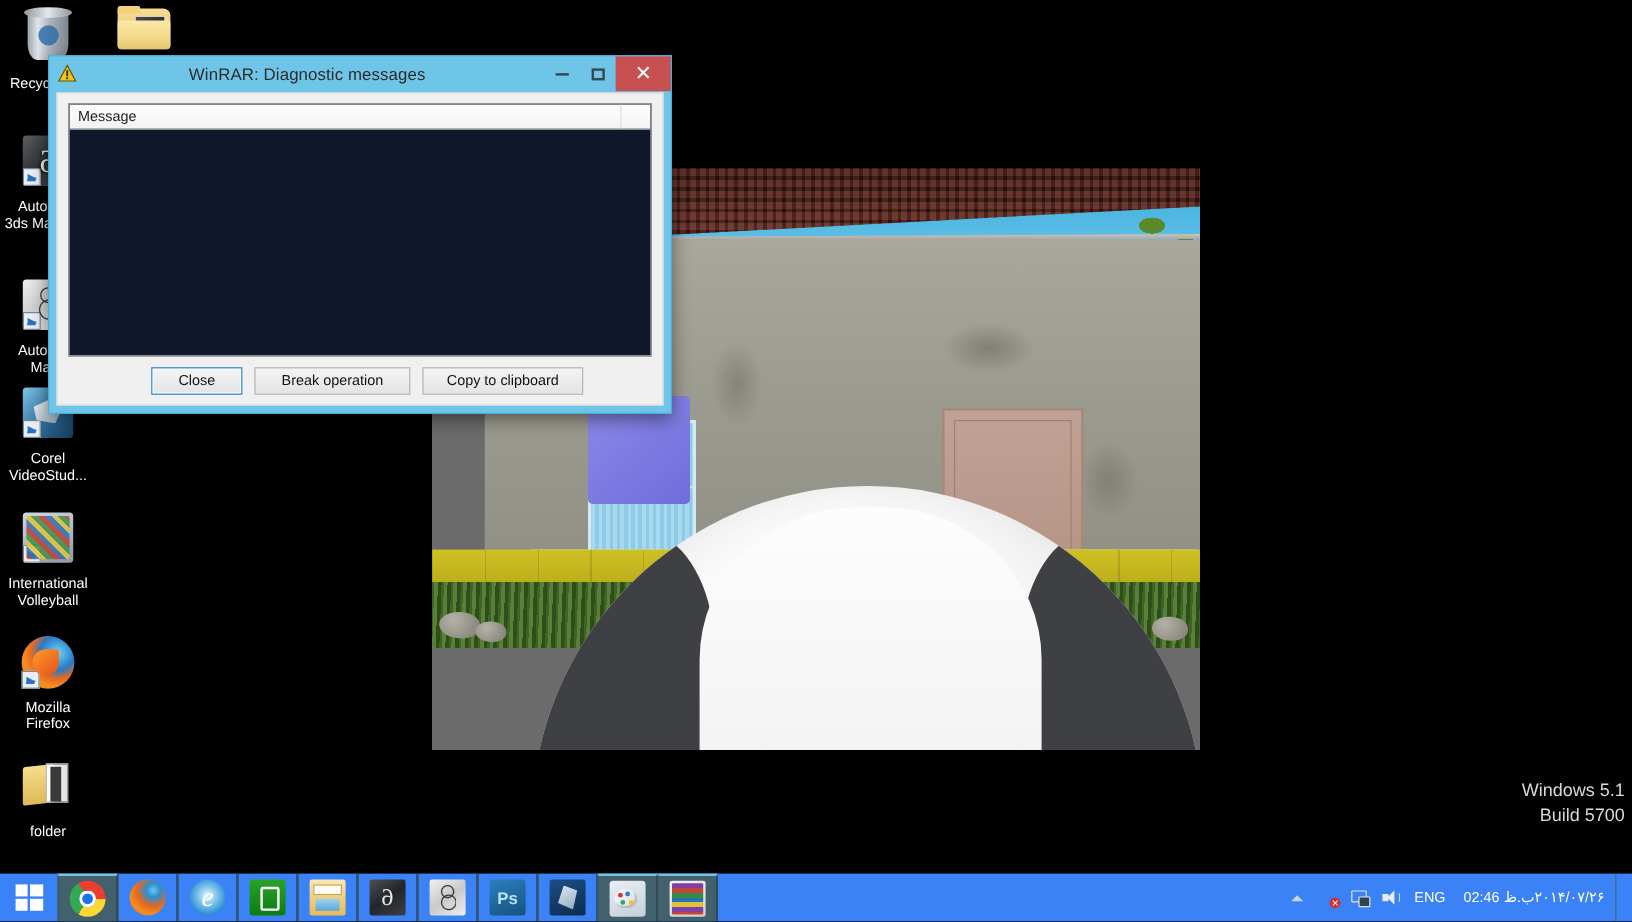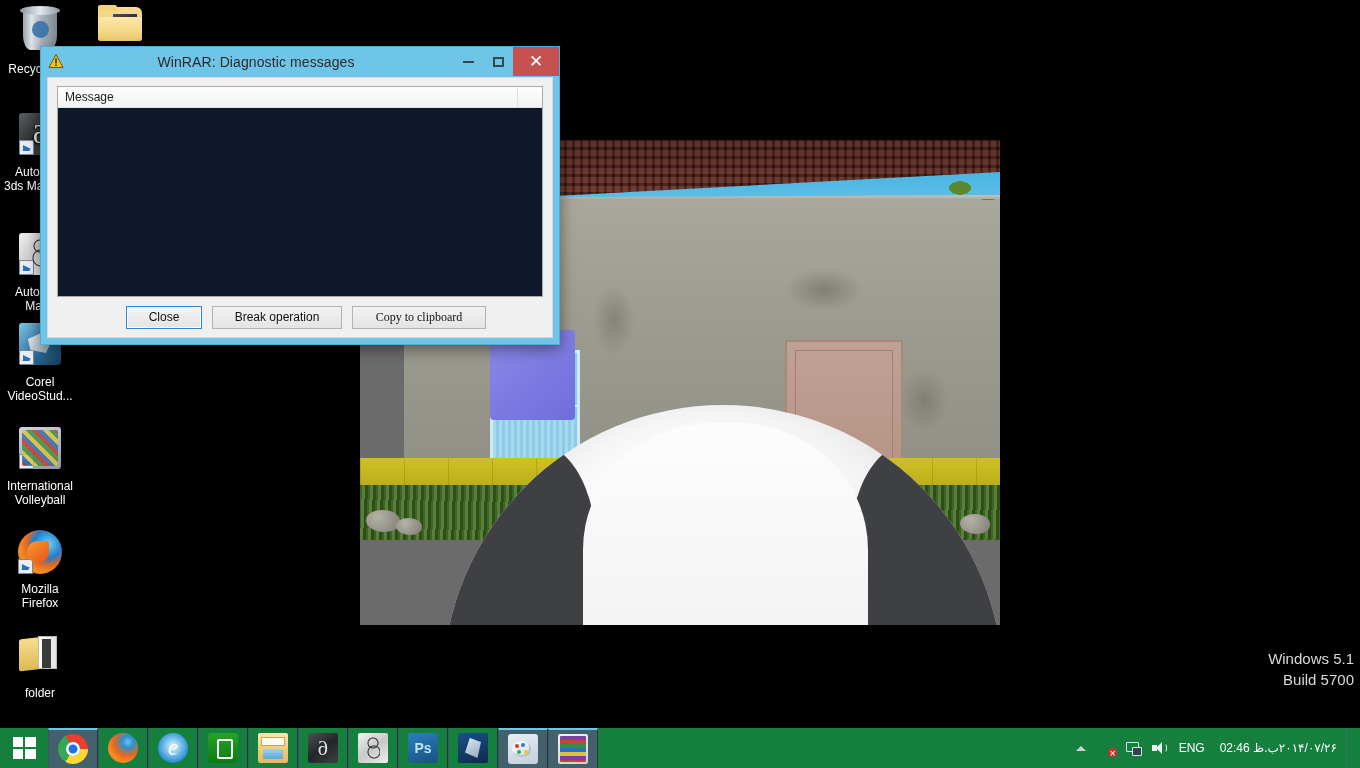--- a/index.html
+++ b/index.html
@@ -371,21 +371,21 @@
     border: 1px solid #b3b3b3;
     font-size: 12px; color: #111;
     font-family: "Liberation Sans", sans-serif;
     display: flex; align-items: center; justify-content: center;
     cursor: default;
     padding: 0 12px;
   }
   .btn.primary { border: 1px solid #2a8ad4; box-shadow: inset 0 0 0 1px #ffffff; }
   .btn.w-close { width: 76px; margin-left: 12px; }
   .btn.w-break { width: 130px; }
-  .btn.w-copy { width: 134px; font-family: Liberation Serif, serif; }
+  .btn.w-copy { width: 134px; }
 
   .statusbar {
     height: 22px;
     border-top: 1px solid #d4d4d4;
     background: #f0f0f0;
     display: flex; align-items: center;
     font-size: 12px; color: #111;
     padding-left: 7px;
     position: relative;
   }
@@ -408,21 +408,21 @@
     font-size: 15px;
     line-height: 21px;
     text-shadow: 0 1px 2px #000;
   }
 
   
   .taskbar {
     position: absolute;
     left: 0; bottom: 0;
     width: 1360px; height: 40px;
-    background: #15803d;
+    background: #3b82f6;
     display: flex; align-items: stretch;
   }
   .start {
     width: 48px;
     display: flex; align-items: center; justify-content: center;
     cursor: default;
   }
   .start .logo {
     width: 23px; height: 22px;
     display: grid; grid-template-columns: 1fr 1fr; grid-template-rows: 1fr 1fr;

